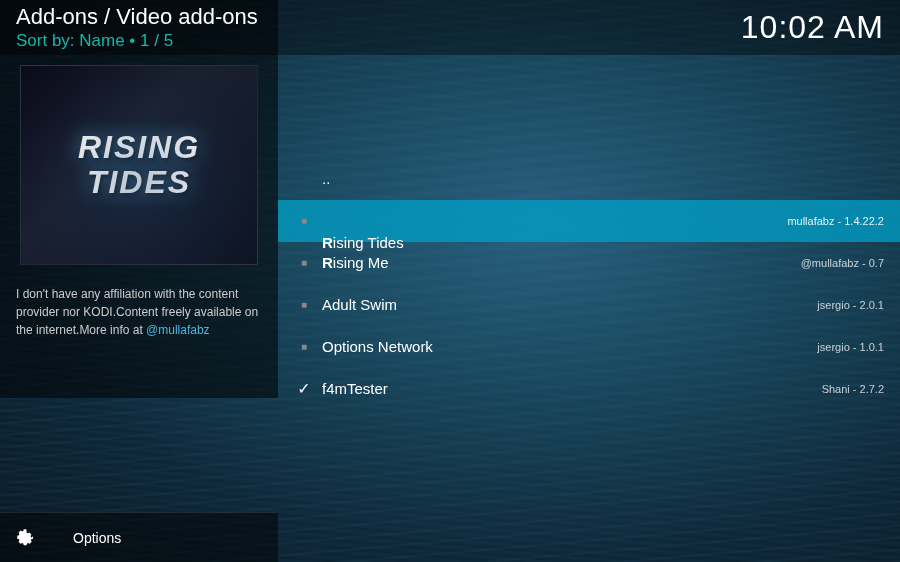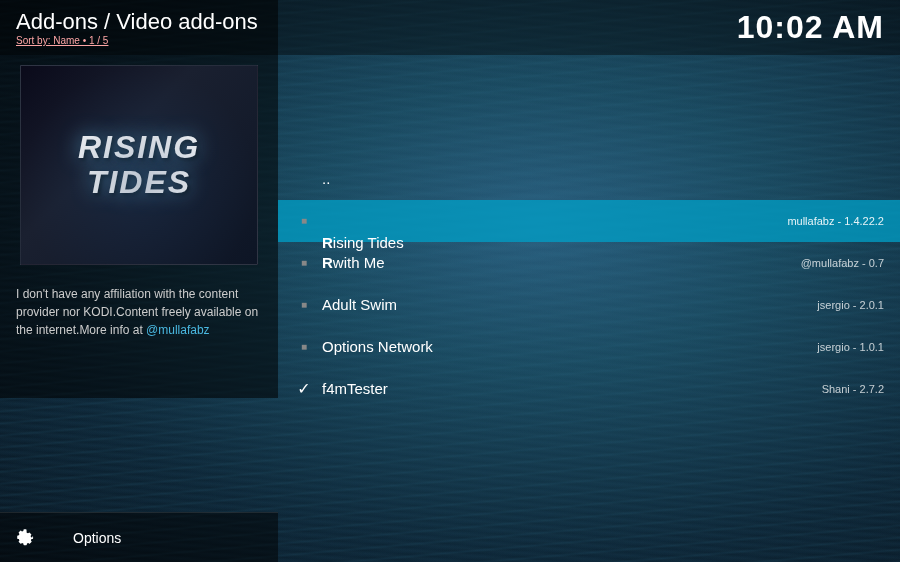--- a/index.html
+++ b/index.html
@@ -124,29 +124,28 @@
     }
 
     .page-title {
       color: #fff;
       font-size: 22px;
       font-weight: normal;
       line-height: 1.2;
     }
 
     .page-subtitle {
-      color: #fca5a5;
-      font-size: 10px;
-      text-decoration: underline;
+      color: #14b8a6;
+      font-size: 17px;
     }
 
     .clock {
       color: #fff;
       font-size: 32px;
-      font-weight: bold;
+      font-weight: normal;
       letter-spacing: 1px;
     }
 
     
     .main-content {
       position: absolute;
       left: 278px;
       top: 0;
       right: 0;
       bottom: 0;
@@ -294,21 +293,21 @@
       <div class="list-item-indicator square">■</div>
       <div class="list-item-name">
         <span class="highlight">R</span><span>ising Tides</span>
       </div>
       <div class="list-item-meta">mullafabz - 1.4.22.2</div>
     </div>
 
     <div class="list-item">
       <div class="list-item-indicator square">■</div>
       <div class="list-item-name">
-        <span class="highlight">R</span><span>with Me</span>
+        <span class="highlight">R</span><span>ising Me</span>
       </div>
       <div class="list-item-meta">@mullafabz - 0.7</div>
     </div>
 
     <div class="list-item">
       <div class="list-item-indicator square">■</div>
       <div class="list-item-name">Adult Swim</div>
       <div class="list-item-meta">jsergio - 2.0.1</div>
     </div>
 

